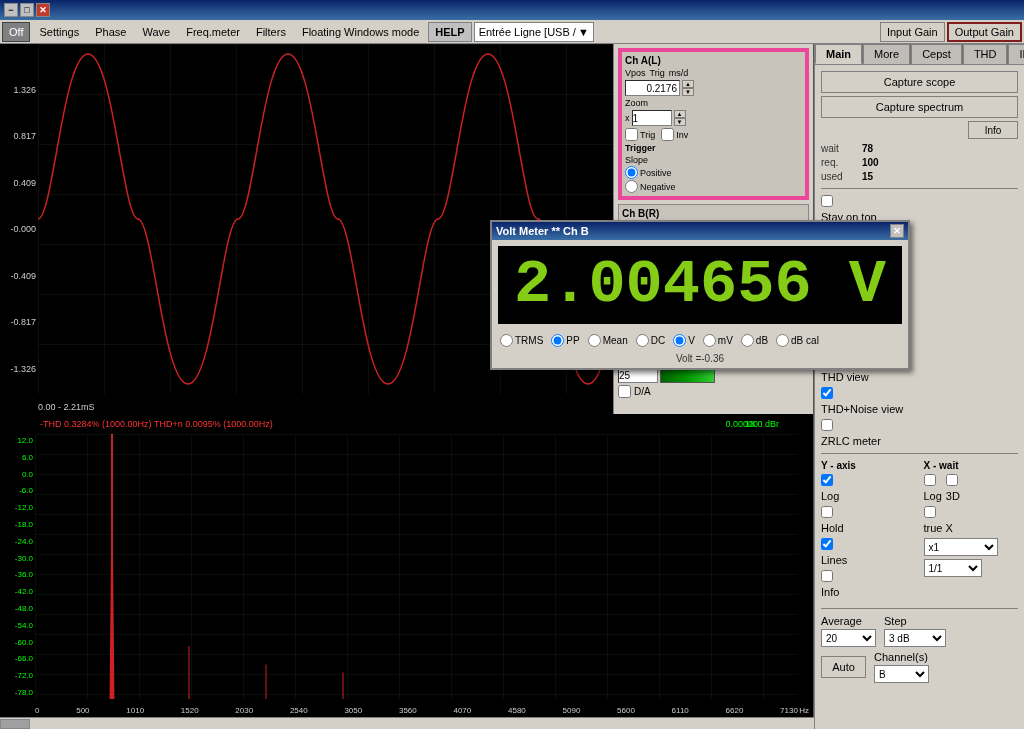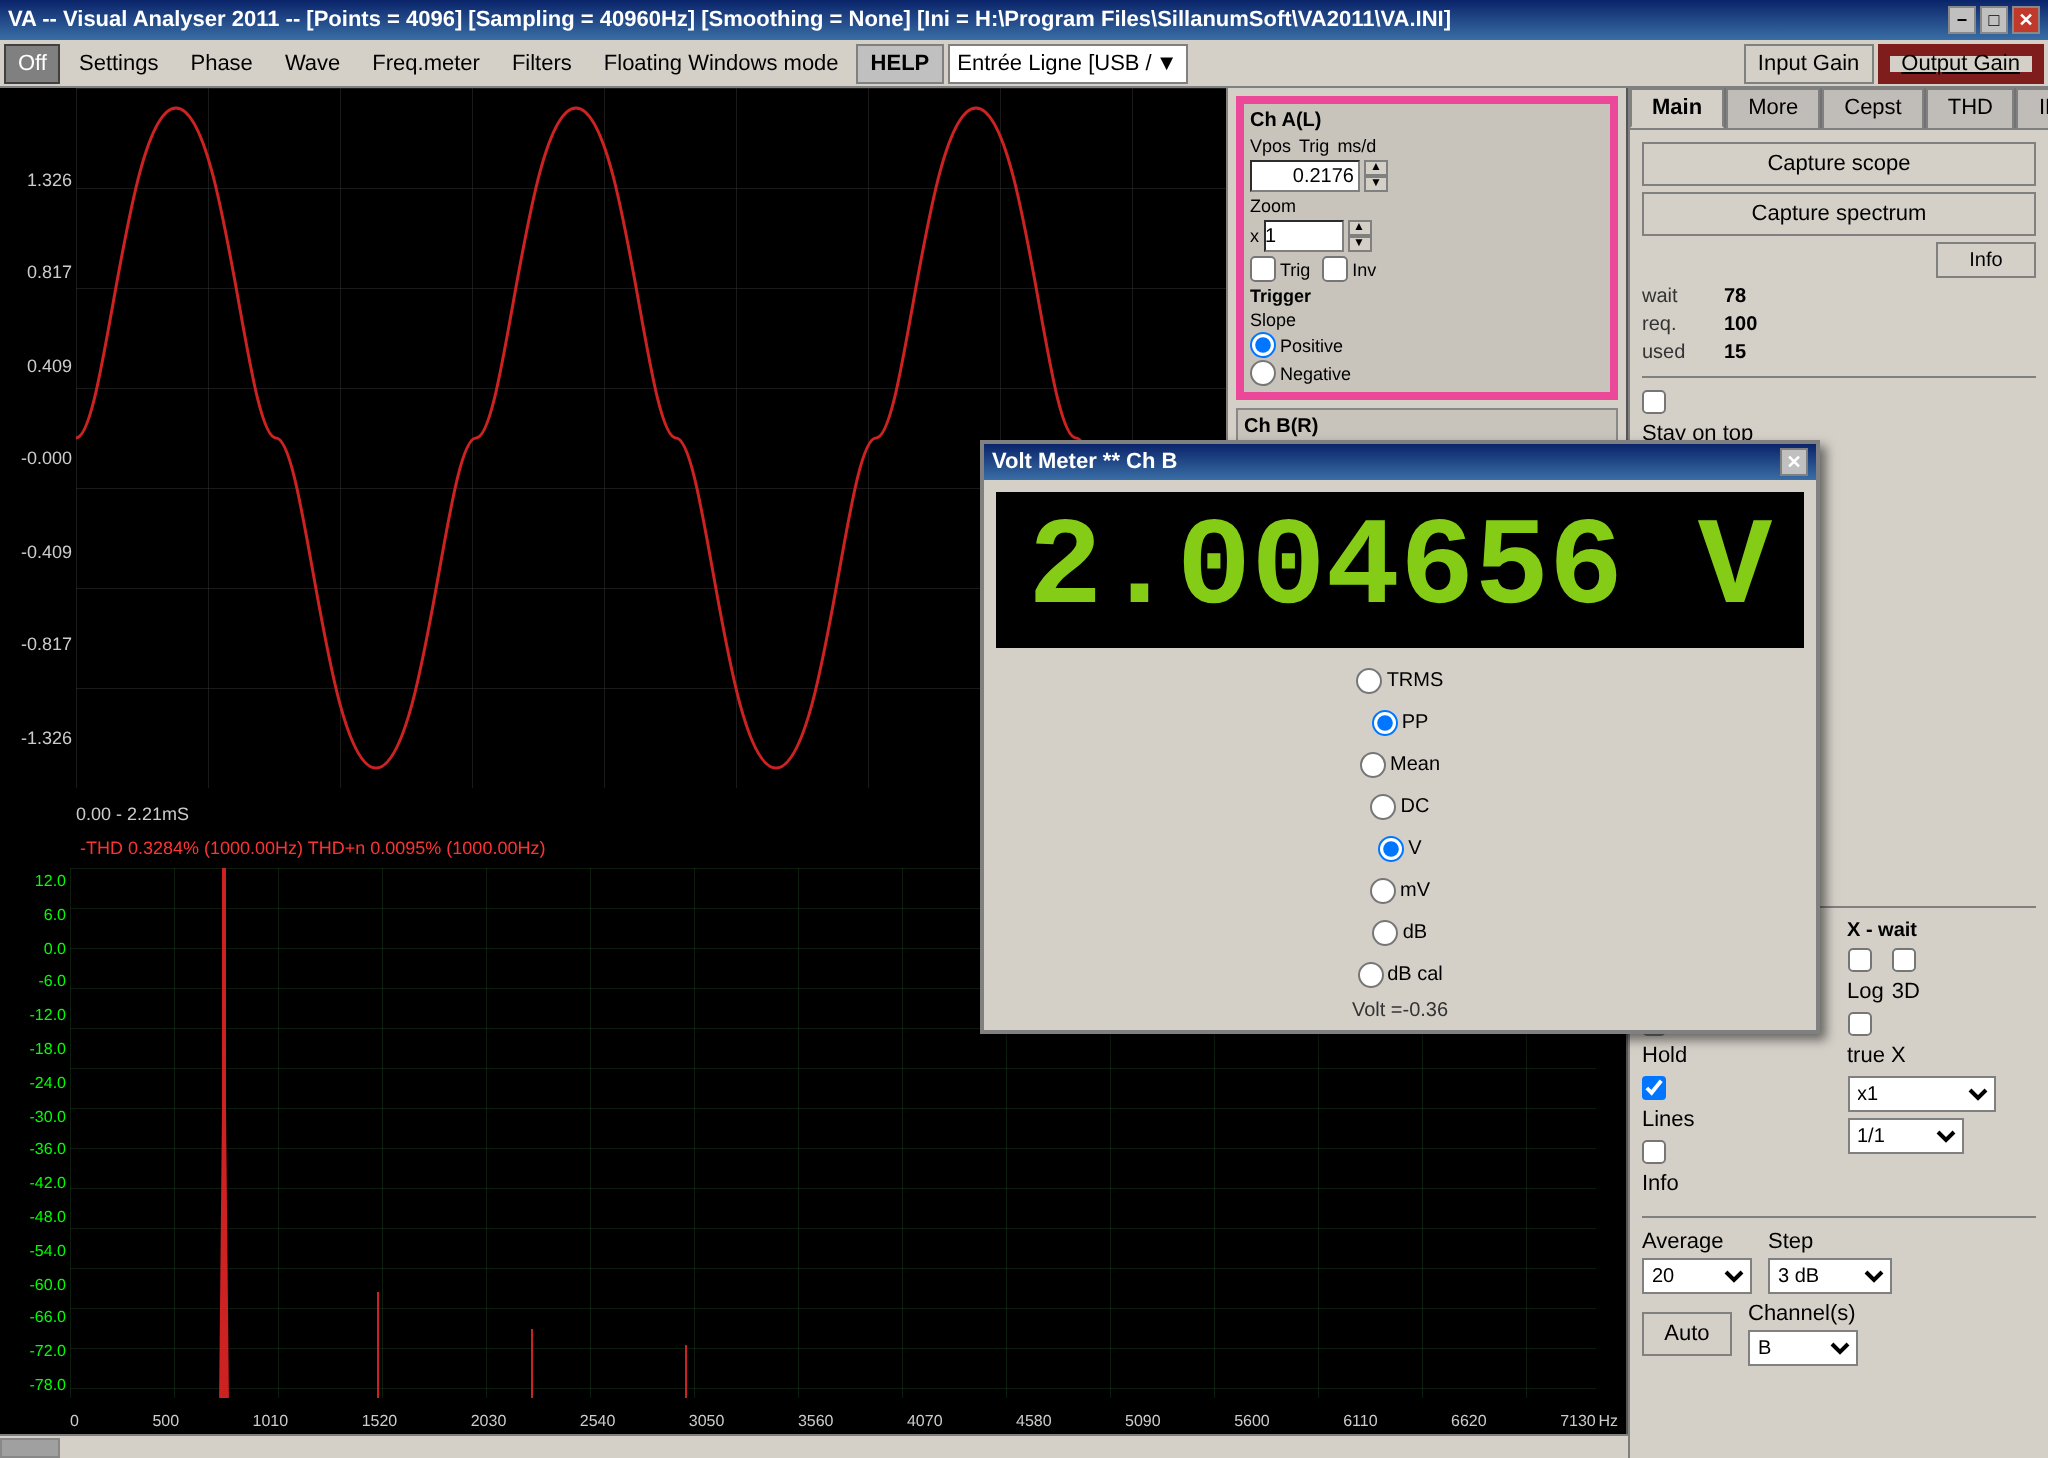--- a/index.html
+++ b/index.html
@@ -142,21 +142,20 @@
       font-weight: bold;
       font-family: 'Courier New', monospace;
       line-height: 1;
     }
     #volt-meter-options {
       display: flex;
       align-items: center;
       padding: 4px 8px;
       gap: 8px;
       font-size: 10px;
-      flex-direction: column;
     }
     .radio-opt {
       display: flex; align-items: center; gap: 2px;
     }
 
     
     #spectrum-panel {
       flex: 1;
       background: #000;
       position: relative;
@@ -249,21 +248,20 @@
       border: 1px solid #808080;
       background: white;
       font-size: 10px;
       width: 60px;
     }
   </style>
 </head>
 <body>
 
 <div id="title-bar">
-  <span>VA -- Visual Analyser 2011 -- [Points = 4096]  [Sampling = 40960Hz]  [Smoothing = None]  [Ini = H:\Program Files\SillanumSoft\VA2011\VA.INI]</span>
   <div id="title-bar-buttons">
     <div class="title-btn">−</div>
     <div class="title-btn">□</div>
     <div class="title-btn" style="background:#c0392b;color:white;">✕</div>
   </div>
 </div>
 
 <div id="menu-bar">
   <button class="menu-btn menu-btn-off">Off</button>
   <button class="menu-btn">Settings</button>
@@ -272,21 +270,21 @@
   <button class="menu-btn">Freq.meter</button>
   <button class="menu-btn">Filters</button>
   <button class="menu-btn">Floating Windows mode</button>
   <button class="menu-btn menu-btn-help" style="font-weight:bold;">HELP</button>
   <div class="menu-dropdown">
     <span>Entrée Ligne [USB /</span>
     <span>▼</span>
   </div>
   <div style="flex:1"></div>
   <button class="menu-btn" style="border:1px solid #808080;">Input Gain</button>
-  <button class="menu-btn" style="border:6px solid #7f1d1d;text-decoration:underline;">Output Gain</button>
+  <button class="menu-btn" style="border:2px solid #7f1d1d;">Output Gain</button>
 </div>
 
 <div id="main-content">
 
   <div id="left-area">
 
     <div id="osc-panel" style="height:370px; position:relative; background:#000; display:flex;">
 
       <div style="flex:1; position:relative; min-width:0;">
 

